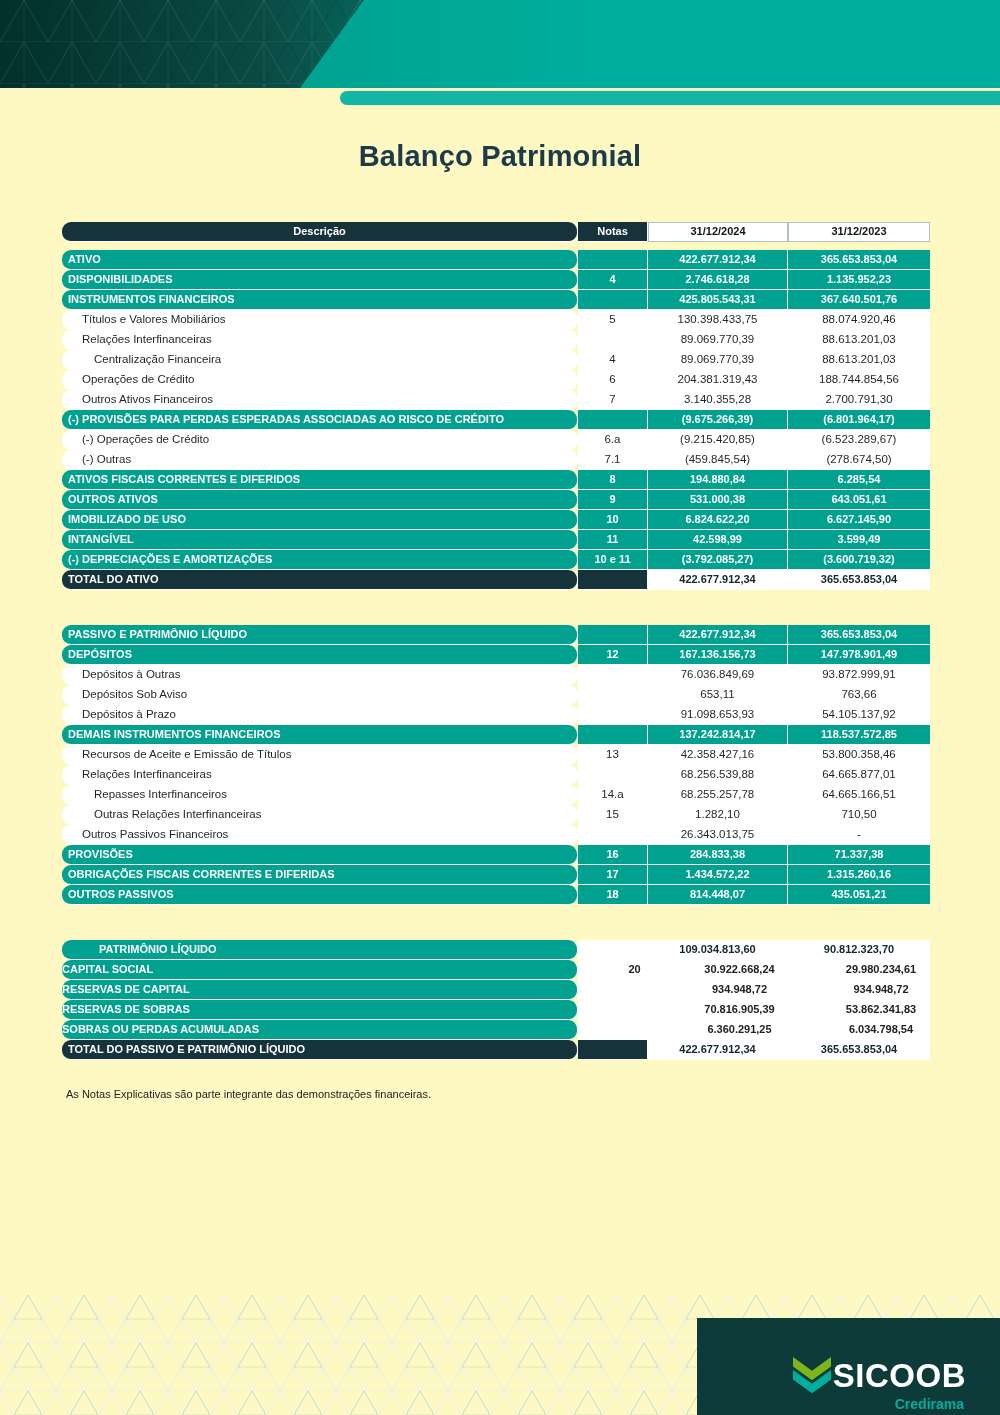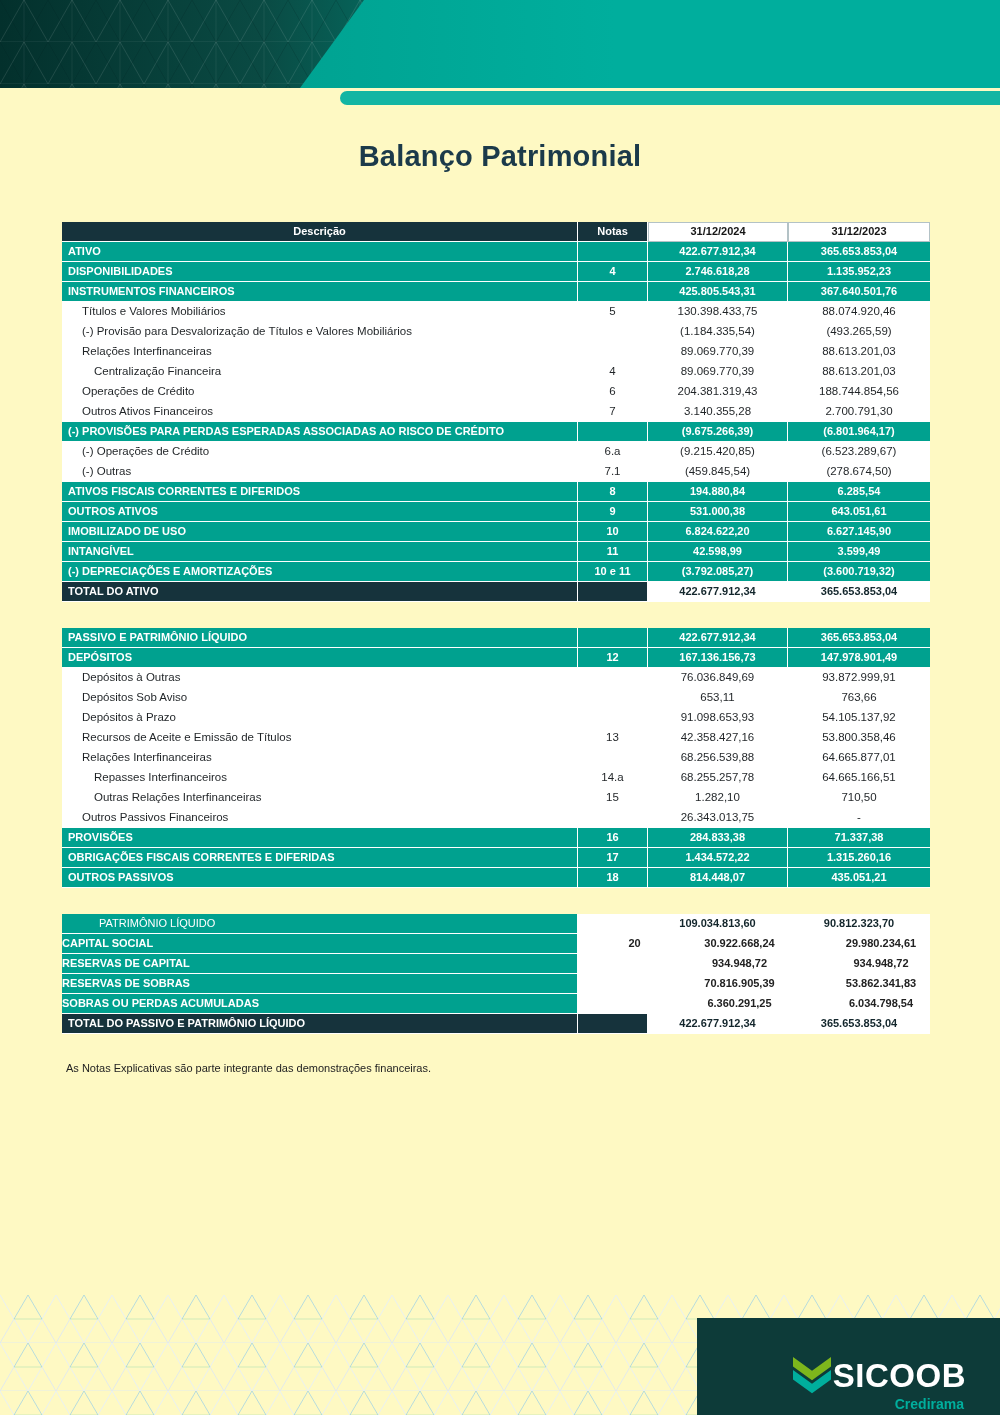--- a/index.html
+++ b/index.html
@@ -24,46 +24,46 @@
     clip-path:polygon(64px 0,100% 0,100% 100%,0 100%);}
   .banner-strip{position:absolute;top:91px;left:340px;right:0;height:14px;background:#13B5A3;border-radius:8px 0 0 8px;}
 
   
   .page-title{margin-top:36px;text-align:center;font-size:29px;font-weight:700;color:var(--title);letter-spacing:.2px;}
   .content{position:relative;padding-top:104px;}
 
   
   .table-area{margin:49px 62px 0 62px;width:868px;}
   .trow,.thead{display:grid;grid-template-columns:516px 70px 140px 142px;height:20px;}
-  .tblock{margin-top:0;}
-  .tblock + .tblock{margin-top:26px;}
+  .tblock{margin-top:8px;}
+  .tblock + .tblock{margin-top:35px;}
   .c{display:flex;align-items:center;font-size:11px;line-height:1.05;padding:1px 4px;
      border-right:1px solid #fff;border-bottom:1px solid #fff;overflow:hidden;white-space:nowrap;}
   .c.i3{border-right:none;}
-  .c.desc{justify-content:flex-start;padding-left:6px;}
+  .c.desc{justify-content:flex-start;padding-left:6px;border-radius:9px;}
   .c.notas,.c.val{justify-content:center;text-align:center;}
 
   
   .th-dark{background:var(--dark);color:#fff;font-weight:700;justify-content:center !important;padding-left:4px !important;}
   .th-date{background:#fff;color:#151515;font-weight:700;border:1px solid #B3C2C6 !important;}
 
   
   .s-section .c{background:var(--teal);color:#fff;font-weight:700;}
 
   
   .s-item .c{background:#fff;color:#1F2326;font-weight:400;font-size:11.5px;}
   .ind-1 .c.desc{padding-left:20px;}
   .ind-2 .c.desc{padding-left:32px;}
 
   
   .s-total .c.desc,.s-total .c.notas{background:var(--dark);color:#fff;font-weight:700;}
   .s-total .c.val{background:#fff;color:#13262C;font-weight:700;}
 
   
-  .s-pl .c.desc{background:var(--teal);color:#fff;font-weight:400;padding-left:37px;}
+  .s-pl .c.desc{background:var(--teal);color:#fff;font-weight:700;padding-left:37px;}
   .s-pl .c.notas,.s-pl .c.val{background:#fff;color:#13262C;font-weight:700;}
   .s-plitem .c.desc{background:var(--teal);color:#fff;font-weight:700;}
   .s-plitem.ind-1 .c.desc{padding-left:0;}
   .s-plitem .c.notas,.s-plitem .c.val{background:#fff;color:#222;font-weight:700;padding-left:48px;}
 
   
   .footnote{margin:28px 0 0 66px;font-size:11px;color:#222;}
 
   
   .bottom{position:absolute;left:0;right:0;bottom:0;height:120px;}
@@ -124,26 +124,20 @@
             <div class="c val i2">425.805.543,31</div>
             <div class="c val i3">367.640.501,76</div>
           </div>
           <div class="trow s-item ind-1">
             <div class="c desc i0">Títulos e Valores Mobiliários</div>
             <div class="c notas i1">5</div>
             <div class="c val i2">130.398.433,75</div>
             <div class="c val i3">88.074.920,46</div>
           </div>
           <div class="trow s-item ind-1">
-            <div class="c desc i0">(-) Provisão para Desvalorização de Títulos e Valores Mobiliários</div>
-            <div class="c notas i1"></div>
-            <div class="c val i2">(1.184.335,54)</div>
-            <div class="c val i3">(493.265,59)</div>
-          </div>
-          <div class="trow s-item ind-1">
             <div class="c desc i0">Relações Interfinanceiras</div>
             <div class="c notas i1"></div>
             <div class="c val i2">89.069.770,39</div>
             <div class="c val i3">88.613.201,03</div>
           </div>
           <div class="trow s-item ind-2">
             <div class="c desc i0">Centralização Financeira</div>
             <div class="c notas i1">4</div>
             <div class="c val i2">89.069.770,39</div>
             <div class="c val i3">88.613.201,03</div>
@@ -238,20 +232,26 @@
             <div class="c desc i0">Depósitos Sob Aviso</div>
             <div class="c notas i1"></div>
             <div class="c val i2">653,11</div>
             <div class="c val i3">763,66</div>
           </div>
           <div class="trow s-item ind-1">
             <div class="c desc i0">Depósitos à Prazo</div>
             <div class="c notas i1"></div>
             <div class="c val i2">91.098.653,93</div>
             <div class="c val i3">54.105.137,92</div>
+          </div>
+          <div class="trow s-section">
+            <div class="c desc i0">DEMAIS INSTRUMENTOS FINANCEIROS</div>
+            <div class="c notas i1"></div>
+            <div class="c val i2">137.242.814,17</div>
+            <div class="c val i3">118.537.572,85</div>
           </div>
           <div class="trow s-item ind-1">
             <div class="c desc i0">Recursos de Aceite e Emissão de Títulos</div>
             <div class="c notas i1">13</div>
             <div class="c val i2">42.358.427,16</div>
             <div class="c val i3">53.800.358,46</div>
           </div>
           <div class="trow s-item ind-1">
             <div class="c desc i0">Relações Interfinanceiras</div>
             <div class="c notas i1"></div>

